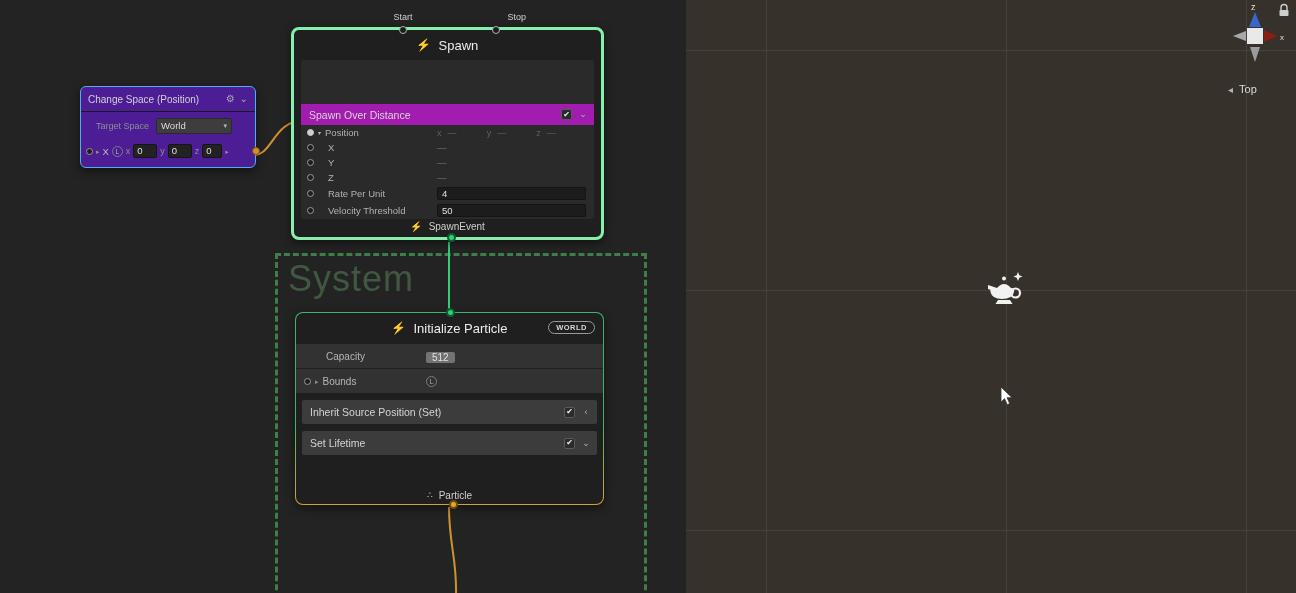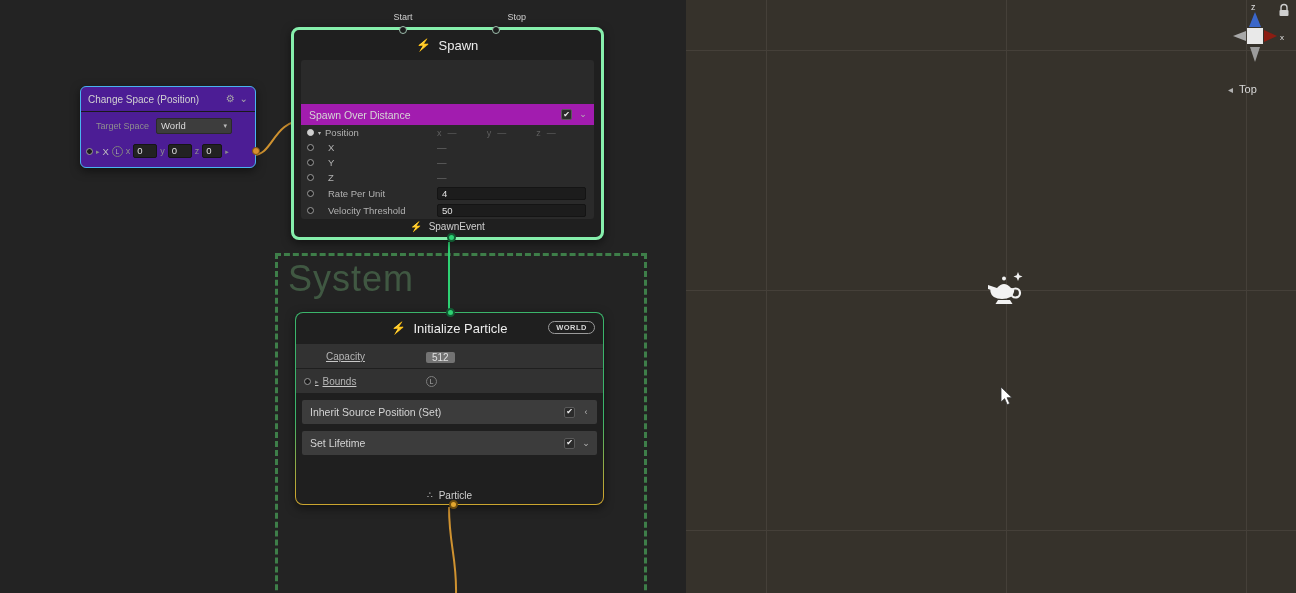--- a/index.html
+++ b/index.html
@@ -71,21 +71,21 @@
   .node-in-port { position:absolute; top:-5px; left:150px; width:9px; height:9px; border-radius:50%; }
   .green-port { background:#2ed173; border:2px solid #115c33; }
   .orange-port { background:#e2a62f; border:2px solid #6e4d0e; }
 
   
   .initialize { left:295px; top:312px; width:309px; height:193px; border:1px solid transparent; border-radius:8px;
     background: linear-gradient(#1f1f1f,#1f1f1f) padding-box,
                 linear-gradient(180deg,#3bb56b 55%, #caa52f 95%) border-box; }
   .init-header { position:relative; display:flex; align-items:center; justify-content:center; gap:7px; height:30px; font-size:13px; color:#ececec; }
   .world-badge { position:absolute; right:8px; top:8px; border:1px solid #9a9a9a; border-radius:8px; padding:1px 7px; font-size:7.5px; font-weight:bold; letter-spacing:.5px; color:#d8d8d8; }
-  .irow { position:relative; height:24px; background:#323232; display:flex; align-items:center; gap:4px; padding:0 8px; margin-top:1px;text-decoration:underline; }
+  .irow { position:relative; height:24px; background:#323232; display:flex; align-items:center; gap:4px; padding:0 8px; margin-top:1px; }
   .irow.indent { padding-left:30px; }
   .ilabel { font-size:10px; color:#b5b5b5; }
   .ival { position:absolute; left:130px; width:160px; }
   .ifield { background:#737373; border-radius:2px; height:16px; line-height:16px; font-size:10px; color:#e0e0e0; padding:0 6px; }
   .iblock { margin:7px 6px 0; height:24px; background:#3c3c3c; border-radius:2px; display:flex; align-items:center; gap:6px; padding:0 6px 0 8px; font-size:10.5px; color:#d4d4d4; }
   .iblock .btitle { flex:1; }
   .lrow { margin:2px 6px 0; height:22px; background:#303030; border-radius:2px; display:flex; align-items:center; gap:5px; padding:0 6px; position:relative; }
   .lfield { position:absolute; left:124px; width:158px; background:#1d1d1d; border:1px solid #151515; border-radius:2px; height:14px; line-height:12px; font-size:9.5px; color:#e2e2e2; padding:0 4px; }
   .pdots { font-size:9px; color:#d0d0d0; line-height:1; }
 

